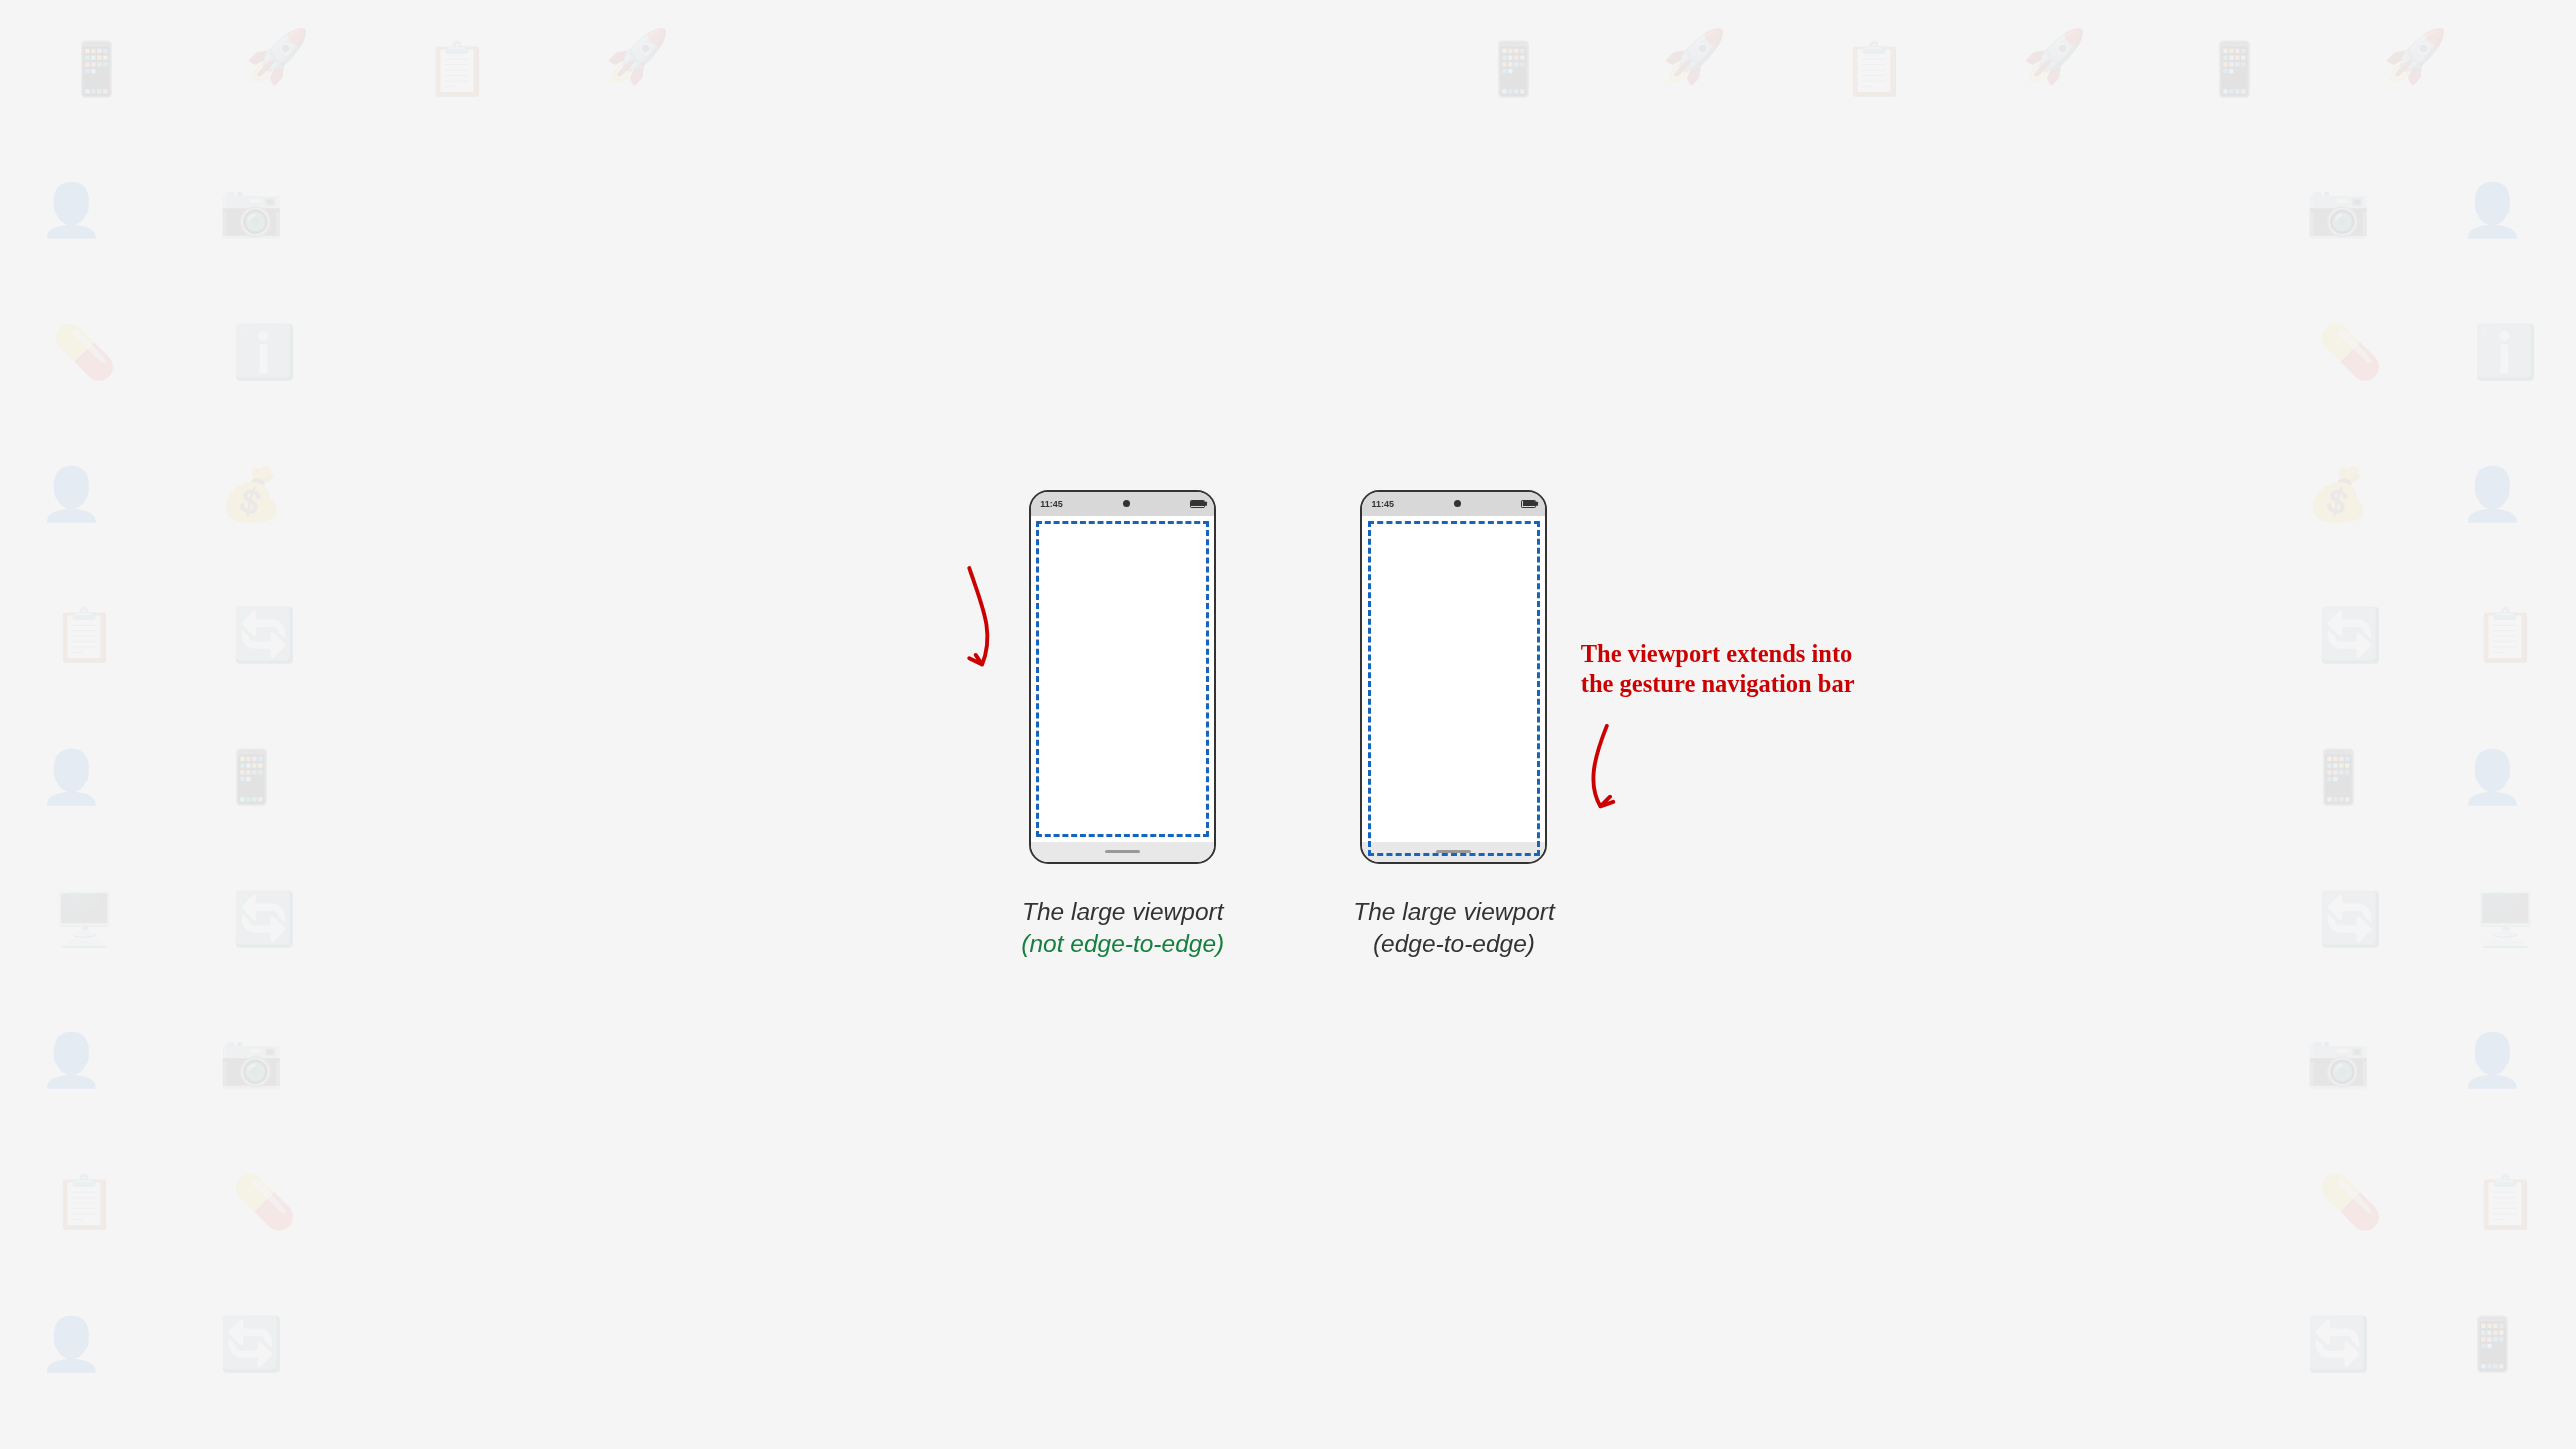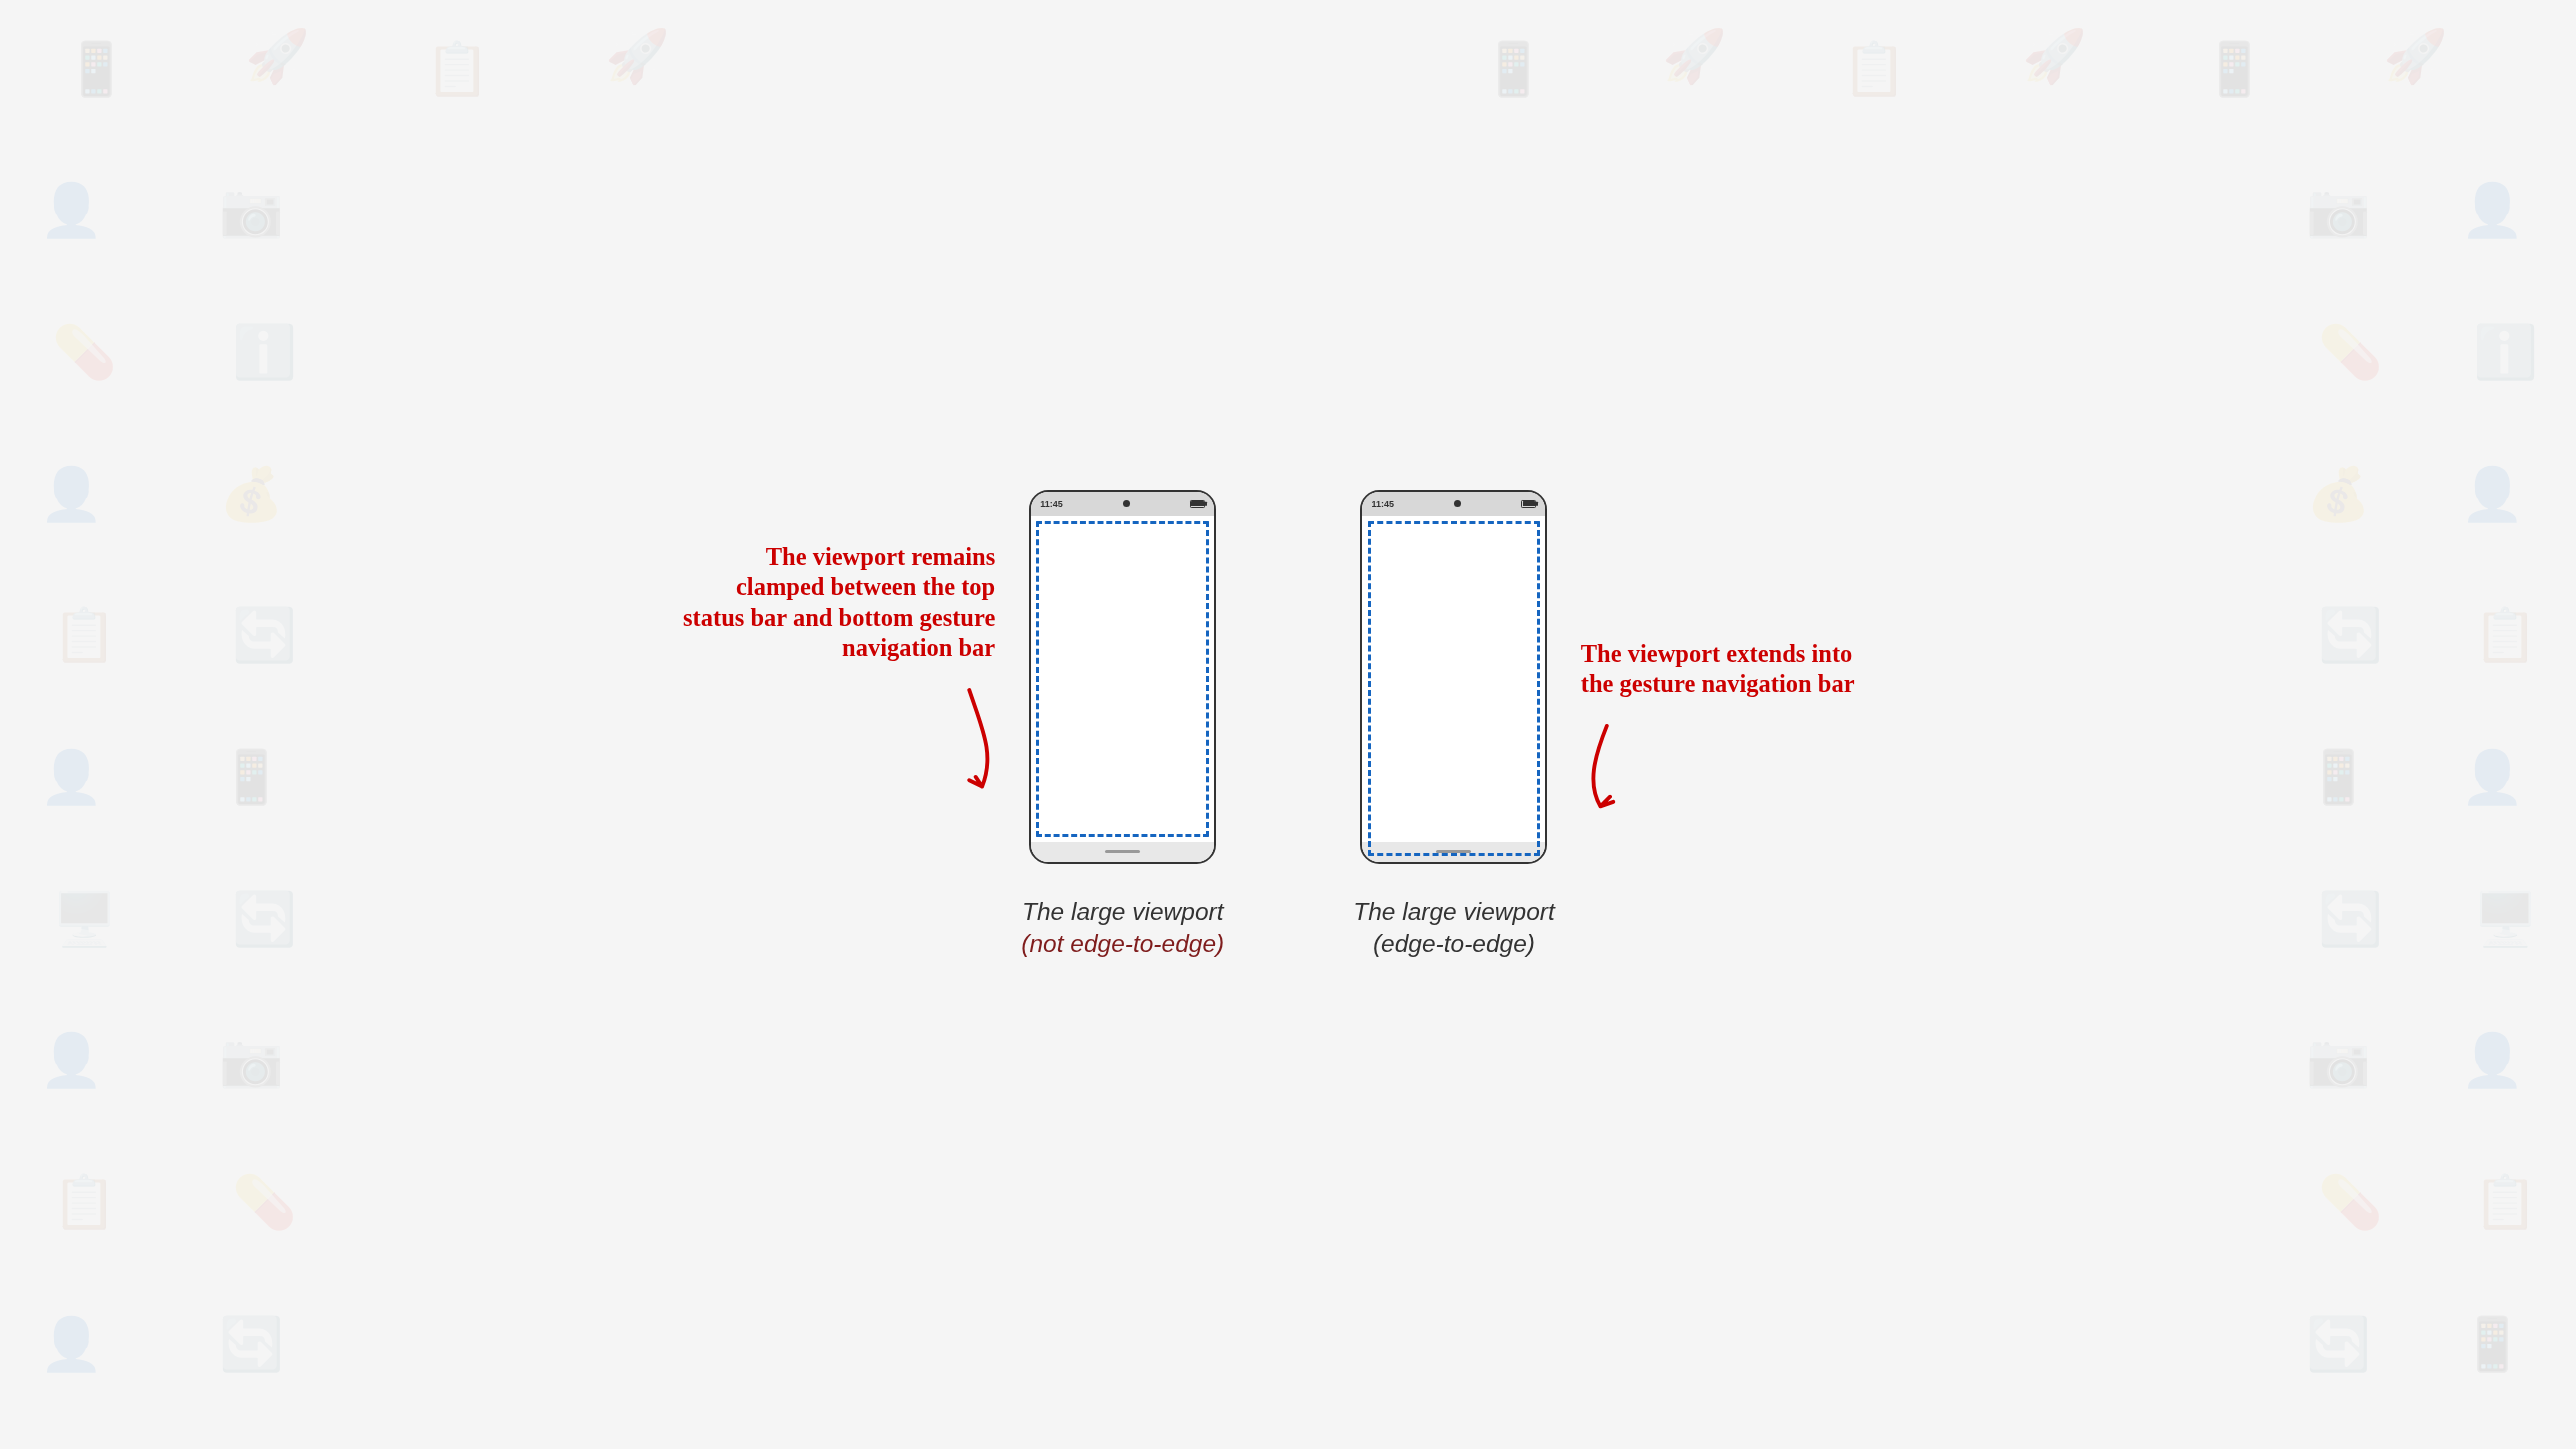--- a/index.html
+++ b/index.html
@@ -171,21 +171,20 @@
   <span class="bg-icon" style="top:1314px;left:2306px">🔄</span>
   <span class="bg-icon" style="top:1314px;left:2460px">📱</span>
 </div>
 
 <div class="main-content">
   <div class="phones-area">
 
     <div class="phone-wrapper" style="position:relative;">
 
       <div style="position:absolute; right: calc(100% + 26px); top: 52px; width: 322px; text-align: right;">
-        <div class="annotation-text">The viewport remains clamped between the top status bar and bottom gesture navigation bar</div>
 
         <svg class="arrow-svg" width="219" height="129" viewBox="0 0 340 200" style="display:block; margin-left:auto; margin-top:13px;">
           <path d="M 300 20 C 320 80, 340 120, 320 170 L 310 155 M 320 170 L 300 160" stroke="#cc0000" stroke-width="6" fill="none" stroke-linecap="round" stroke-linejoin="round"></path>
         </svg>
       </div>
 
       <div class="phone-frame" style="width: 187px; height: 374px; border: 2.6px solid #333; border-radius: 19.3px; background: white; overflow: hidden; display: flex; flex-direction: column; position: relative;">
 
         <div class="status-bar" style="height:24.5px; background:#d8d8d8; display:flex; align-items:center; justify-content:space-between; padding:0 9px; flex-shrink:0;">
           <span class="status-time" style="font-size:9px; font-weight:bold; color:#333;">11:45</span>
@@ -201,21 +200,21 @@
           <div style="position:absolute; top:5.2px; left:5.2px; right:5.2px; bottom:5.2px; border: 3.9px dashed #1565c0; border-radius: 1.3px;"></div>
         </div>
 
         <div class="gesture-bar" style="height:19.3px; background:#e8e8e8; display:flex; align-items:center; justify-content:center; flex-shrink:0;">
           <div class="gesture-pill" style="width:35px;height:3.2px;background:#999;border-radius:1.9px;"></div>
         </div>
       </div>
 
       <div style="text-align:center; margin-top:13px;">
         <div style="font-style:italic; font-size:24.5px; color:#333; line-height:1.3;">The large viewport</div>
-        <div style="font-style:italic; font-size:24.5px; color:#7f1d1d; line-height:1.3;">(not edge-to-edge)</div>
+        <div style="font-style:italic; font-size:24.5px; color:#15803d; line-height:1.3;">(not edge-to-edge)</div>
       </div>
     </div>
 
     <div class="phone-wrapper" style="position:relative;">
 
       <div style="position:absolute; left: calc(100% + 26px); top: 103px; width: 296px; text-align: left; margin-top: 46px;">
         <div class="annotation-text">The viewport extends into the gesture navigation bar</div>
 
         <svg class="arrow-svg" width="219" height="103" viewBox="0 0 340 160" style="display:block; margin-top:13px;">
           <path d="M 40 20 C 20 70, 10 110, 30 145 L 45 130 M 30 145 L 50 138" stroke="#cc0000" stroke-width="6" fill="none" stroke-linecap="round" stroke-linejoin="round"></path>

